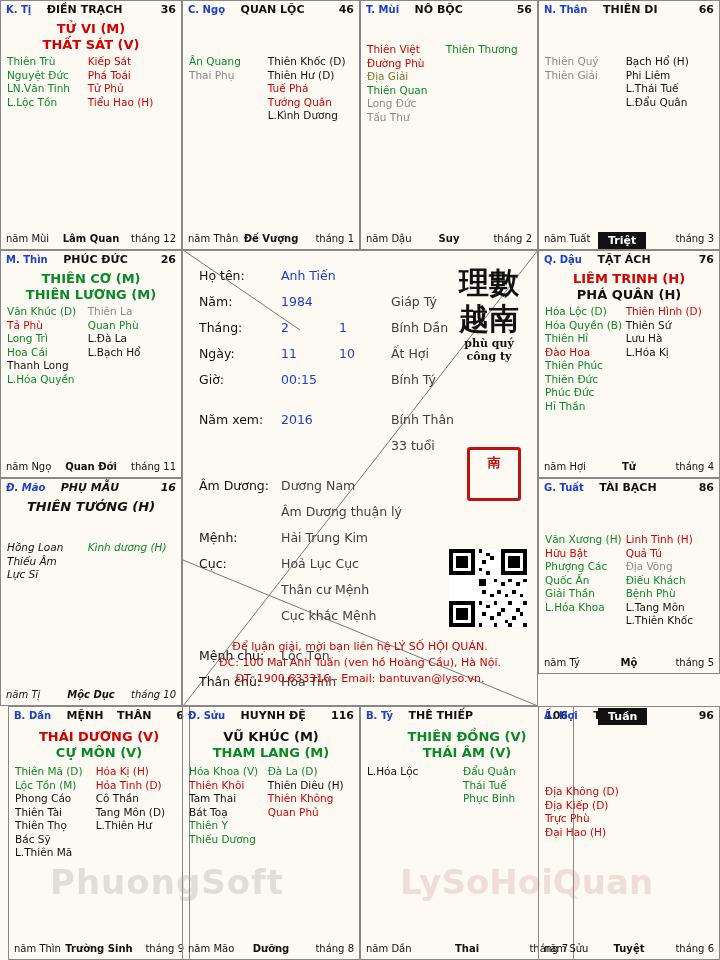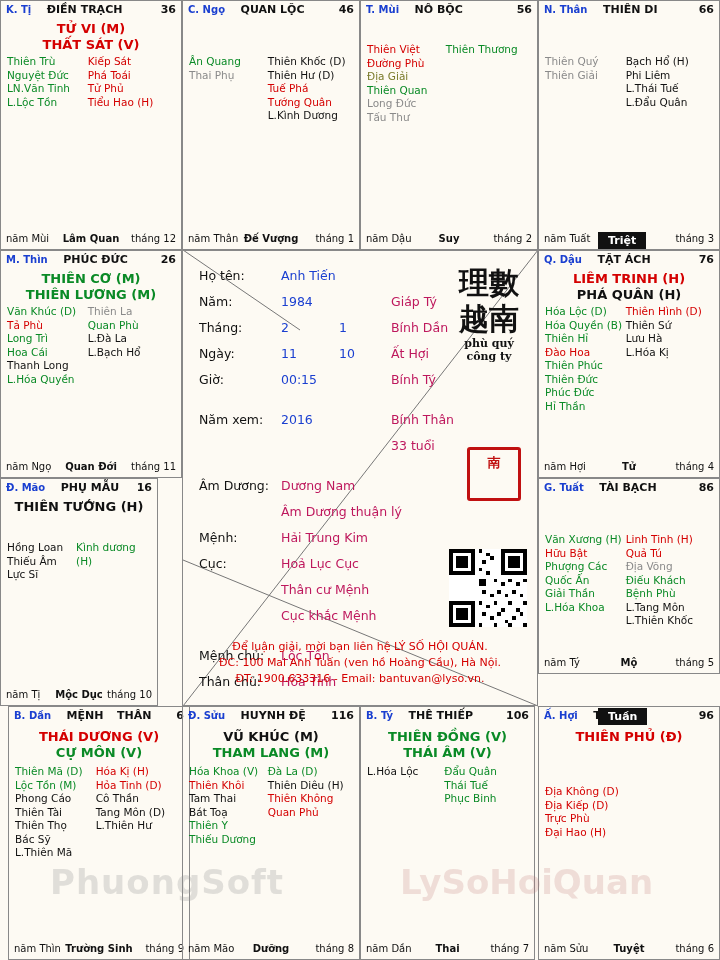--- a/index.html
+++ b/index.html
@@ -36,21 +36,21 @@
   .red{color:#d40000;}
   .black{color:#111;}
   .gray{color:#8a8a8a;}
   .olive{color:#7a7a2a;}
   
   .center{position:absolute;left:182px;top:250px;width:356px;height:456px;box-sizing:border-box;border:1px solid #888;overflow:hidden;}
   .infotbl{position:absolute;left:16px;top:12px;font-size:12.5px;line-height:26px;color:#1a3fd0;}
   .infotbl .lbl{display:inline-block;width:82px;color:#111;}
   .infotbl .v1{display:inline-block;width:58px;color:#1a3fd0;}
   .infotbl .v2{display:inline-block;width:52px;color:#1a3fd0;}
-  .infotbl .v3{display:inline-block;color:#be185d;}
+  .infotbl .v3{display:inline-block;color:#404040;}
   .kanji{position:absolute;right:16px;top:14px;width:64px;text-align:center;font-family:"DejaVu Serif","Liberation Serif",serif;
          font-size:30px;font-weight:bold;color:#111;line-height:36px;}
   .kanji .small{font-size:11px;line-height:13px;display:block;}
   .seal{position:absolute;right:16px;top:196px;width:54px;height:54px;border:3px solid #c01010;border-radius:3px;
         color:#c01010;font-size:13px;font-weight:bold;line-height:14px;text-align:center;padding-top:6px;box-sizing:border-box;
         font-family:"DejaVu Serif","Liberation Serif",serif;}
   .qr{position:absolute;right:10px;bottom:78px;width:78px;height:78px;}
   .notice{position:absolute;left:0;bottom:18px;width:100%;text-align:center;color:#d40000;font-size:11px;line-height:16px;}
   
   .wm{position:absolute;left:50px;top:862px;font-size:34px;color:rgba(150,150,150,0.28);font-weight:bold;letter-spacing:1px;}
@@ -246,21 +246,21 @@
       </div>
       <div class="clear"></div>
     </div>
     <div class="cftr">
       <span class="fl">năm Hợi</span>
       <span class="fc">Tử</span>
       <span class="fr">tháng 4</span>
     </div>
   </div>
 
-  <div class="cell" style="left:0;top:478px;width:158px;height:228px;">
+  <div class="cell" style="left:0;top:478px;width:182px;height:228px;font-style:italic;">
     <div class="chdr">
       <span class="chi">Đ. Mão</span>
       <span class="cung">PHỤ MẪU</span>
       <span class="num">16</span>
     </div>
     <div class="mainstars">
       <div class="black">THIÊN TƯỚNG (H)</div>
     </div>
     <div class="cols" style="top:62px;">
       <div class="col cl">
@@ -377,21 +377,21 @@
       </div>
       <div class="clear"></div>
     </div>
     <div class="cftr">
       <span class="fl">năm Mão</span>
       <span class="fc">Dưỡng</span>
       <span class="fr">tháng 8</span>
     </div>
   </div>
 
-  <div class="cell" style="left:360px;top:706px;width:175px;height:254px;">
+  <div class="cell" style="left:360px;top:706px;width:214px;height:254px;">
     <div class="chdr">
       <span class="chi">B. Tý</span>
       <span class="cung">THÊ THIẾP</span>
       <span class="num">106</span>
     </div>
     <div class="mainstars" style="top:22px;">
       <div class="green">THIÊN ĐỒNG (V)</div>
       <div class="green">THÁI ÂM (V)</div>
     </div>
     <div class="cols" style="top:58px;">
@@ -410,23 +410,20 @@
       <span class="fc">Thai</span>
       <span class="fr">tháng 7</span>
     </div>
   </div>
 
   <div class="cell" style="left:538px;top:706px;width:182px;height:254px;">
     <div class="chdr">
       <span class="chi">Ấ. Hợi</span>
       <span class="cung">TỬ TỨC</span>
       <span class="num">96</span>
-    </div>
-    <div class="mainstars" style="top:22px;">
-      <div class="red">THIÊN PHỦ (Đ)</div>
     </div>
     <div class="cols" style="top:58px;margin-top:20px;">
       <div class="col cl">
         <div class="red">Địa Không (D)</div>
         <div class="red">Địa Kiếp (D)</div>
         <div class="red">Trực Phù</div>
         <div class="red">Đại Hao (H)</div>
       </div>
       <div class="clear"></div>
     </div>

